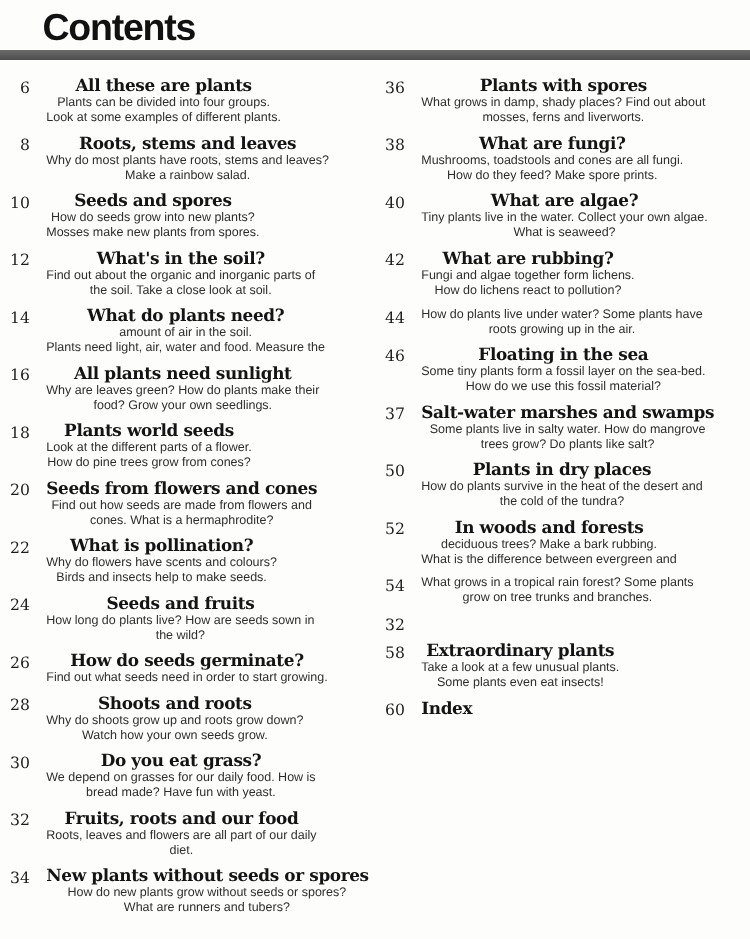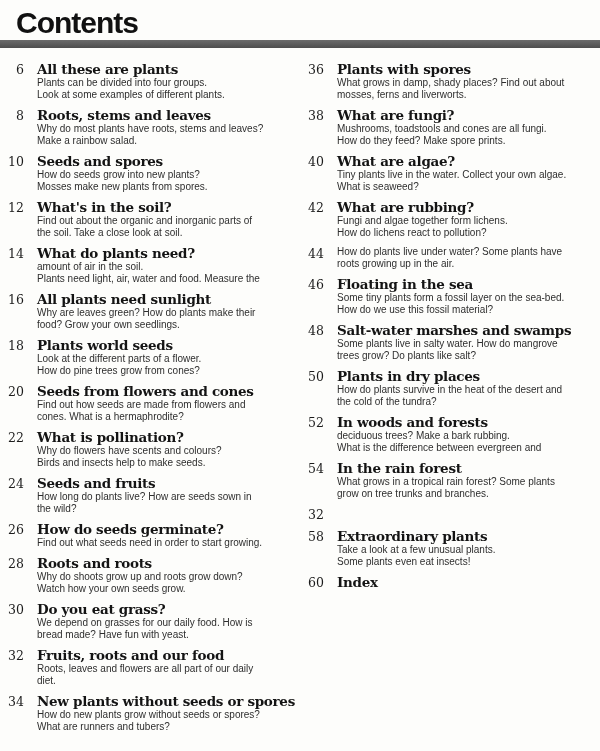--- a/index.html
+++ b/index.html
@@ -4,21 +4,21 @@
 <style>
   html, body { margin: 0; padding: 0; }
   body {
     width: 600px; height: 751px;
     background: #fdfdfb;
     font-family: "Liberation Sans", sans-serif;
     color: #222;
     overflow: hidden;
   }
   .page { width: 600px; height: 751px; position: relative; }
-  .page-header { padding: 6px 0 0 16px; }
+  .page-header { padding: 6px 0 0 34px; }
   .page-title {
     margin: 0;
     font-family: "Liberation Sans", sans-serif;
     font-weight: bold;
     font-size: 30px;
     line-height: 33px;
     letter-spacing: -1px;
     color: #111;
   }
   .header-rule {
@@ -35,21 +35,21 @@
   .entry { display: flex; margin-bottom: 7px; }
   .entry-num {
     flex: none;
     width: 18px;
     text-align: right;
     font-family: "DejaVu Serif", serif;
     font-size: 12.5px;
     line-height: 15px;
     color: #1c1c1c;
   }
-  .entry-body { margin-left: 13px; min-width: 0; }
+  .entry-body { margin-left: 13px; min-width: 0; text-align: center; }
   .entry-title {
     font-family: "DejaVu Serif", serif;
     font-weight: bold;
     font-size: 13.5px;
     line-height: 15px;
     letter-spacing: -0.3px;
     white-space: nowrap;
     color: #141414;
   }
   .desc-line {
@@ -152,21 +152,21 @@
         <div class="entry">
     <span class="entry-num">26</span>
     <span class="entry-body">
       <span class="entry-title" style="display:block">How do seeds germinate?</span>
     <div class="desc-line">Find out what seeds need in order to start growing.</div>
           </span>
   </div>
         <div class="entry">
     <span class="entry-num">28</span>
     <span class="entry-body">
-      <span class="entry-title" style="display:block">Roots and roots</span>
+      <span class="entry-title" style="display:block">Shoots and roots</span>
     <div class="desc-line">Why do shoots grow up and roots grow down?</div>
             <div class="desc-line">Watch how your own seeds grow.</div>
           </span>
   </div>
         <div class="entry">
     <span class="entry-num">30</span>
     <span class="entry-body">
       <span class="entry-title" style="display:block">Do you eat grass?</span>
     <div class="desc-line">We depend on grasses for our daily food. How is</div>
             <div class="desc-line">bread made? Have fun with yeast.</div>
@@ -231,21 +231,21 @@
   </div>
         <div class="entry">
     <span class="entry-num">46</span>
     <span class="entry-body">
       <span class="entry-title" style="display:block">Floating in the sea</span>
     <div class="desc-line">Some tiny plants form a fossil layer on the sea-bed.</div>
             <div class="desc-line">How do we use this fossil material?</div>
           </span>
   </div>
         <div class="entry">
-    <span class="entry-num">48</span>
+    <span class="entry-num">37</span>
     <span class="entry-body">
       <span class="entry-title" style="display:block">Salt-water marshes and swamps</span>
     <div class="desc-line">Some plants live in salty water. How do mangrove</div>
             <div class="desc-line">trees grow? Do plants like salt?</div>
           </span>
   </div>
         <div class="entry">
     <span class="entry-num">50</span>
     <span class="entry-body">
       <span class="entry-title" style="display:block">Plants in dry places</span>
@@ -257,21 +257,20 @@
     <span class="entry-num">52</span>
     <span class="entry-body">
       <span class="entry-title" style="display:block">In woods and forests</span>
     <div class="desc-line">deciduous trees? Make a bark rubbing.</div>
             <div class="desc-line">What is the difference between evergreen and</div>
           </span>
   </div>
         <div class="entry">
     <span class="entry-num">54</span>
     <span class="entry-body">
-      <span class="entry-title" style="display:block">In the rain forest</span>
     <div class="desc-line">What grows in a tropical rain forest? Some plants</div>
             <div class="desc-line">grow on tree trunks and branches.</div>
           </span>
   </div>
         <div class="entry">
     <span class="entry-num">32</span>
   </div>
         <div class="entry">
     <span class="entry-num">58</span>
     <span class="entry-body">

